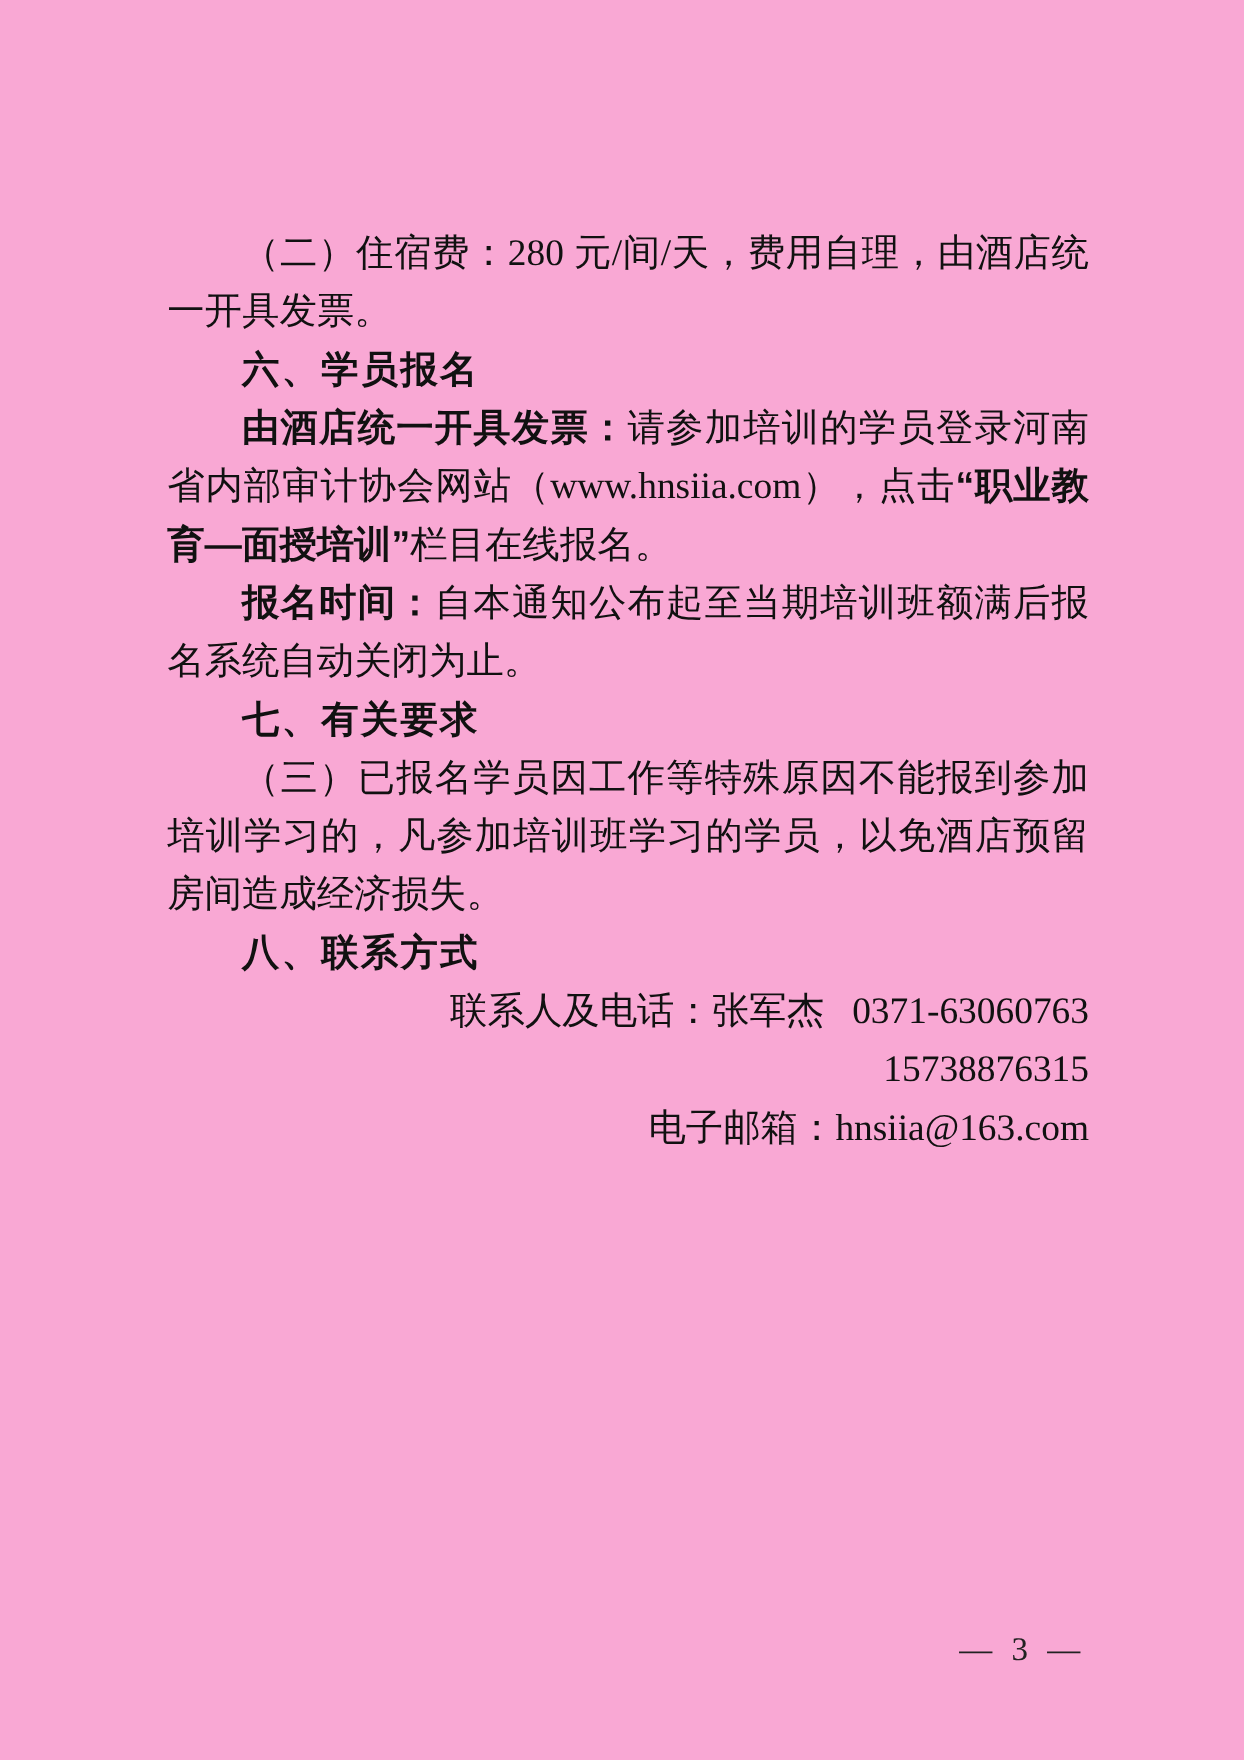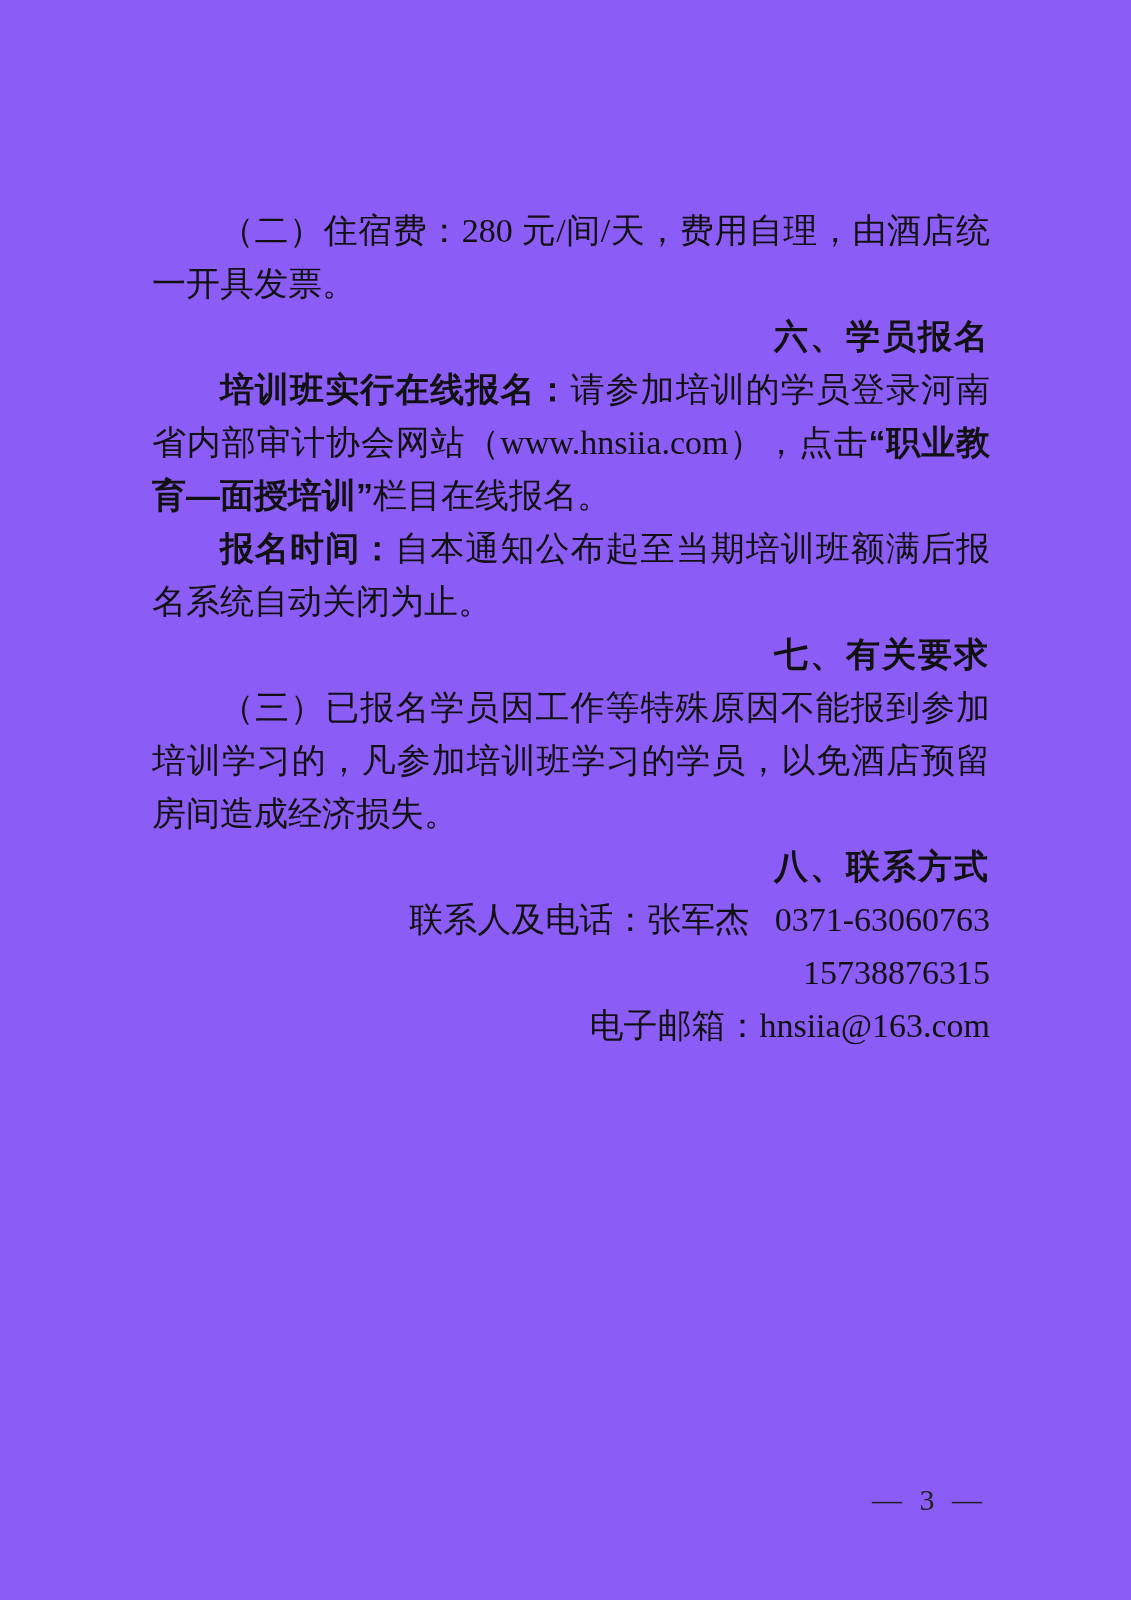--- a/index.html
+++ b/index.html
@@ -4,21 +4,21 @@
 <style>
   html, body {
     margin: 0;
     padding: 0;
     background: #ffffff;
   }
   .page {
     position: relative;
     width: 1131px;
     height: 1600px;
-    background: #8b5cf6;
+    background: #f9a8d4;
     overflow: hidden;
     font-family: "Liberation Serif", "DejaVu Serif", serif;
     color: #111111;
   }
   .content {
     position: absolute;
     top: 204px;
     left: 152px;
     width: 838px;
     font-size: 34px;
@@ -28,21 +28,21 @@
   .para {
     margin: 0;
     text-indent: 68px;
   }
   .heading {
     margin: 0;
     text-indent: 68px;
     font-family: "Liberation Sans", "DejaVu Sans", sans-serif;
     font-weight: 700;
     letter-spacing: 2px;
-    text-align: right;
+    text-align: left;
   }
   .bold-lead, .bold-inline {
     font-family: "Liberation Sans", "DejaVu Sans", sans-serif;
     font-weight: 700;
   }
   .contact-line {
     margin: 0;
     text-indent: 68px;
     text-align: right;
     white-space: pre-wrap;
@@ -63,21 +63,21 @@
 <body>
 
 <div class="page">
   <div class="content">
 
     <p class="para">（二）住宿费：280 元/间/天，费用自理，由酒店统一开具发票。</p>
 
 
     <p class="heading">六、学员报名</p>
 
-    <p class="para"><span class="bold-lead">培训班实行在线报名：</span><span>请参加培训的学员登录河南省内部审计协会网站（www.hnsiia.com），点击</span><span class="bold-inline">“职业教育—面授培训”</span><span>栏目在线报名。</span></p>
+    <p class="para"><span class="bold-lead">由酒店统一开具发票：</span><span>请参加培训的学员登录河南省内部审计协会网站（www.hnsiia.com），点击</span><span class="bold-inline">“职业教育—面授培训”</span><span>栏目在线报名。</span></p>
 
     <p class="para"><span class="bold-lead">报名时间：</span><span>自本通知公布起至当期培训班额满后报名系统自动关闭为止。</span></p>
 
     <p class="heading">七、有关要求</p>
 
 
 
     <p class="para">（三）已报名学员因工作等特殊原因不能报到参加培训学习的，凡参加培训班学习的学员，以免酒店预留房间造成经济损失。</p>
 
     <p class="heading">八、联系方式</p>

